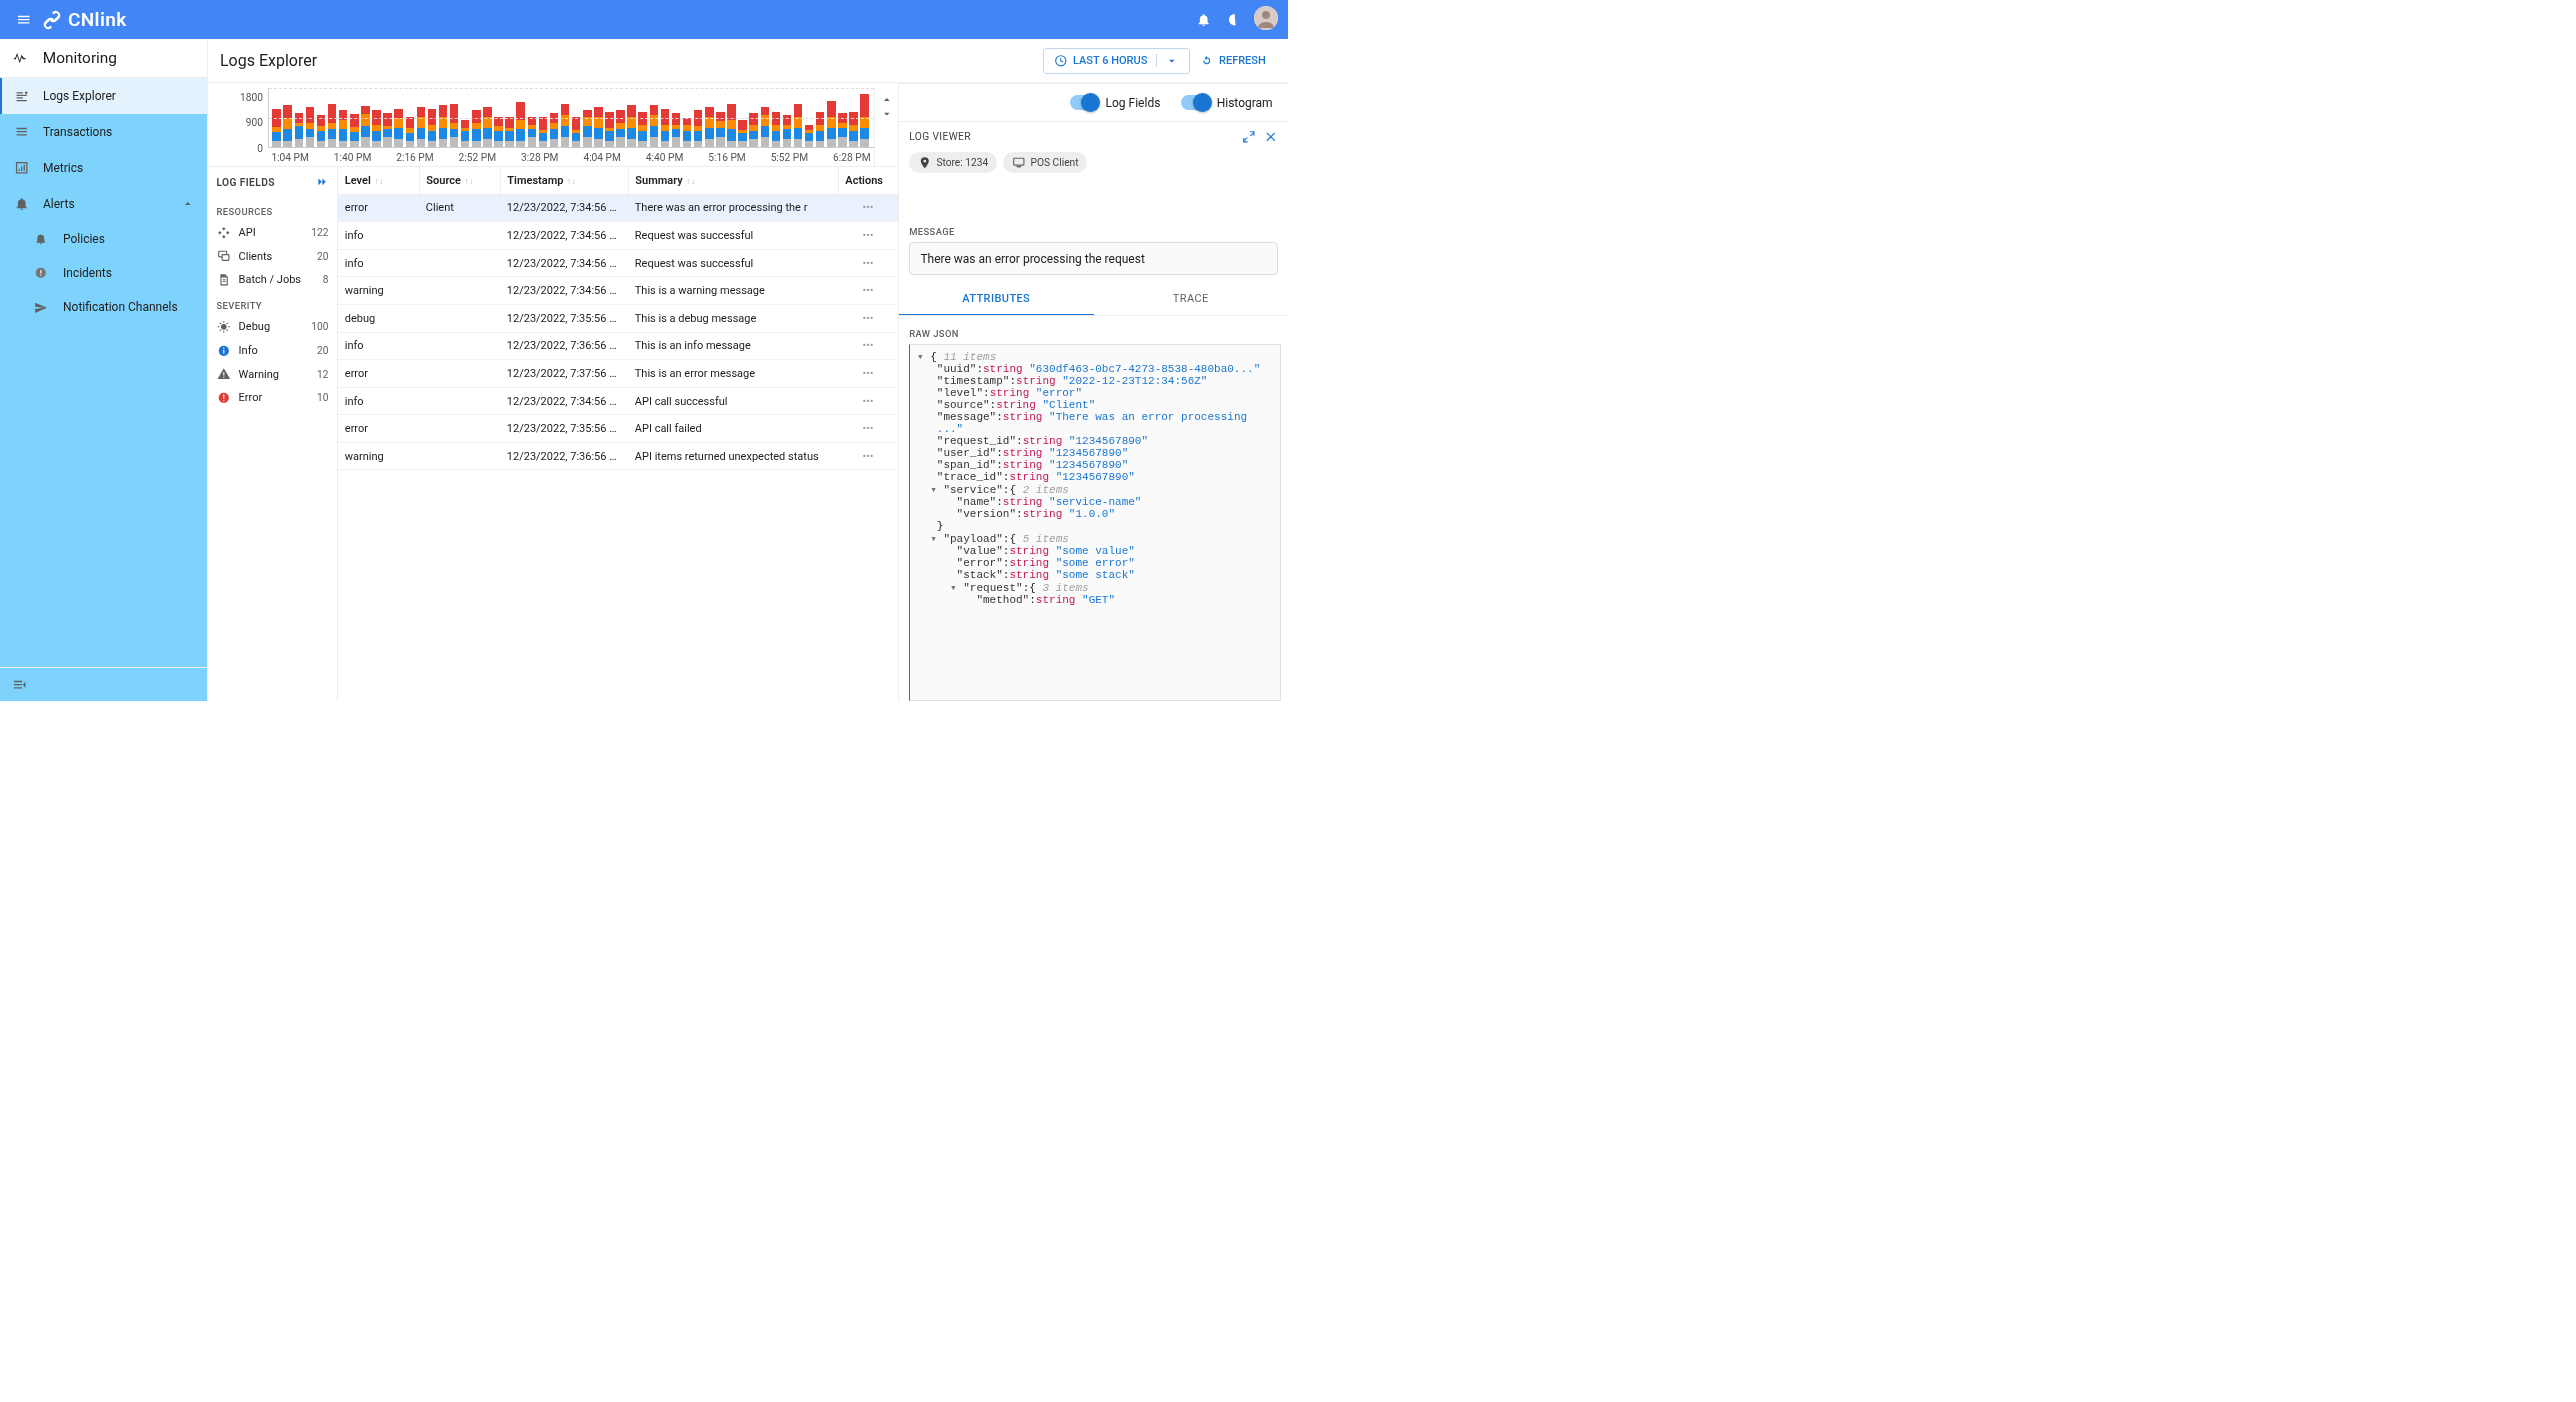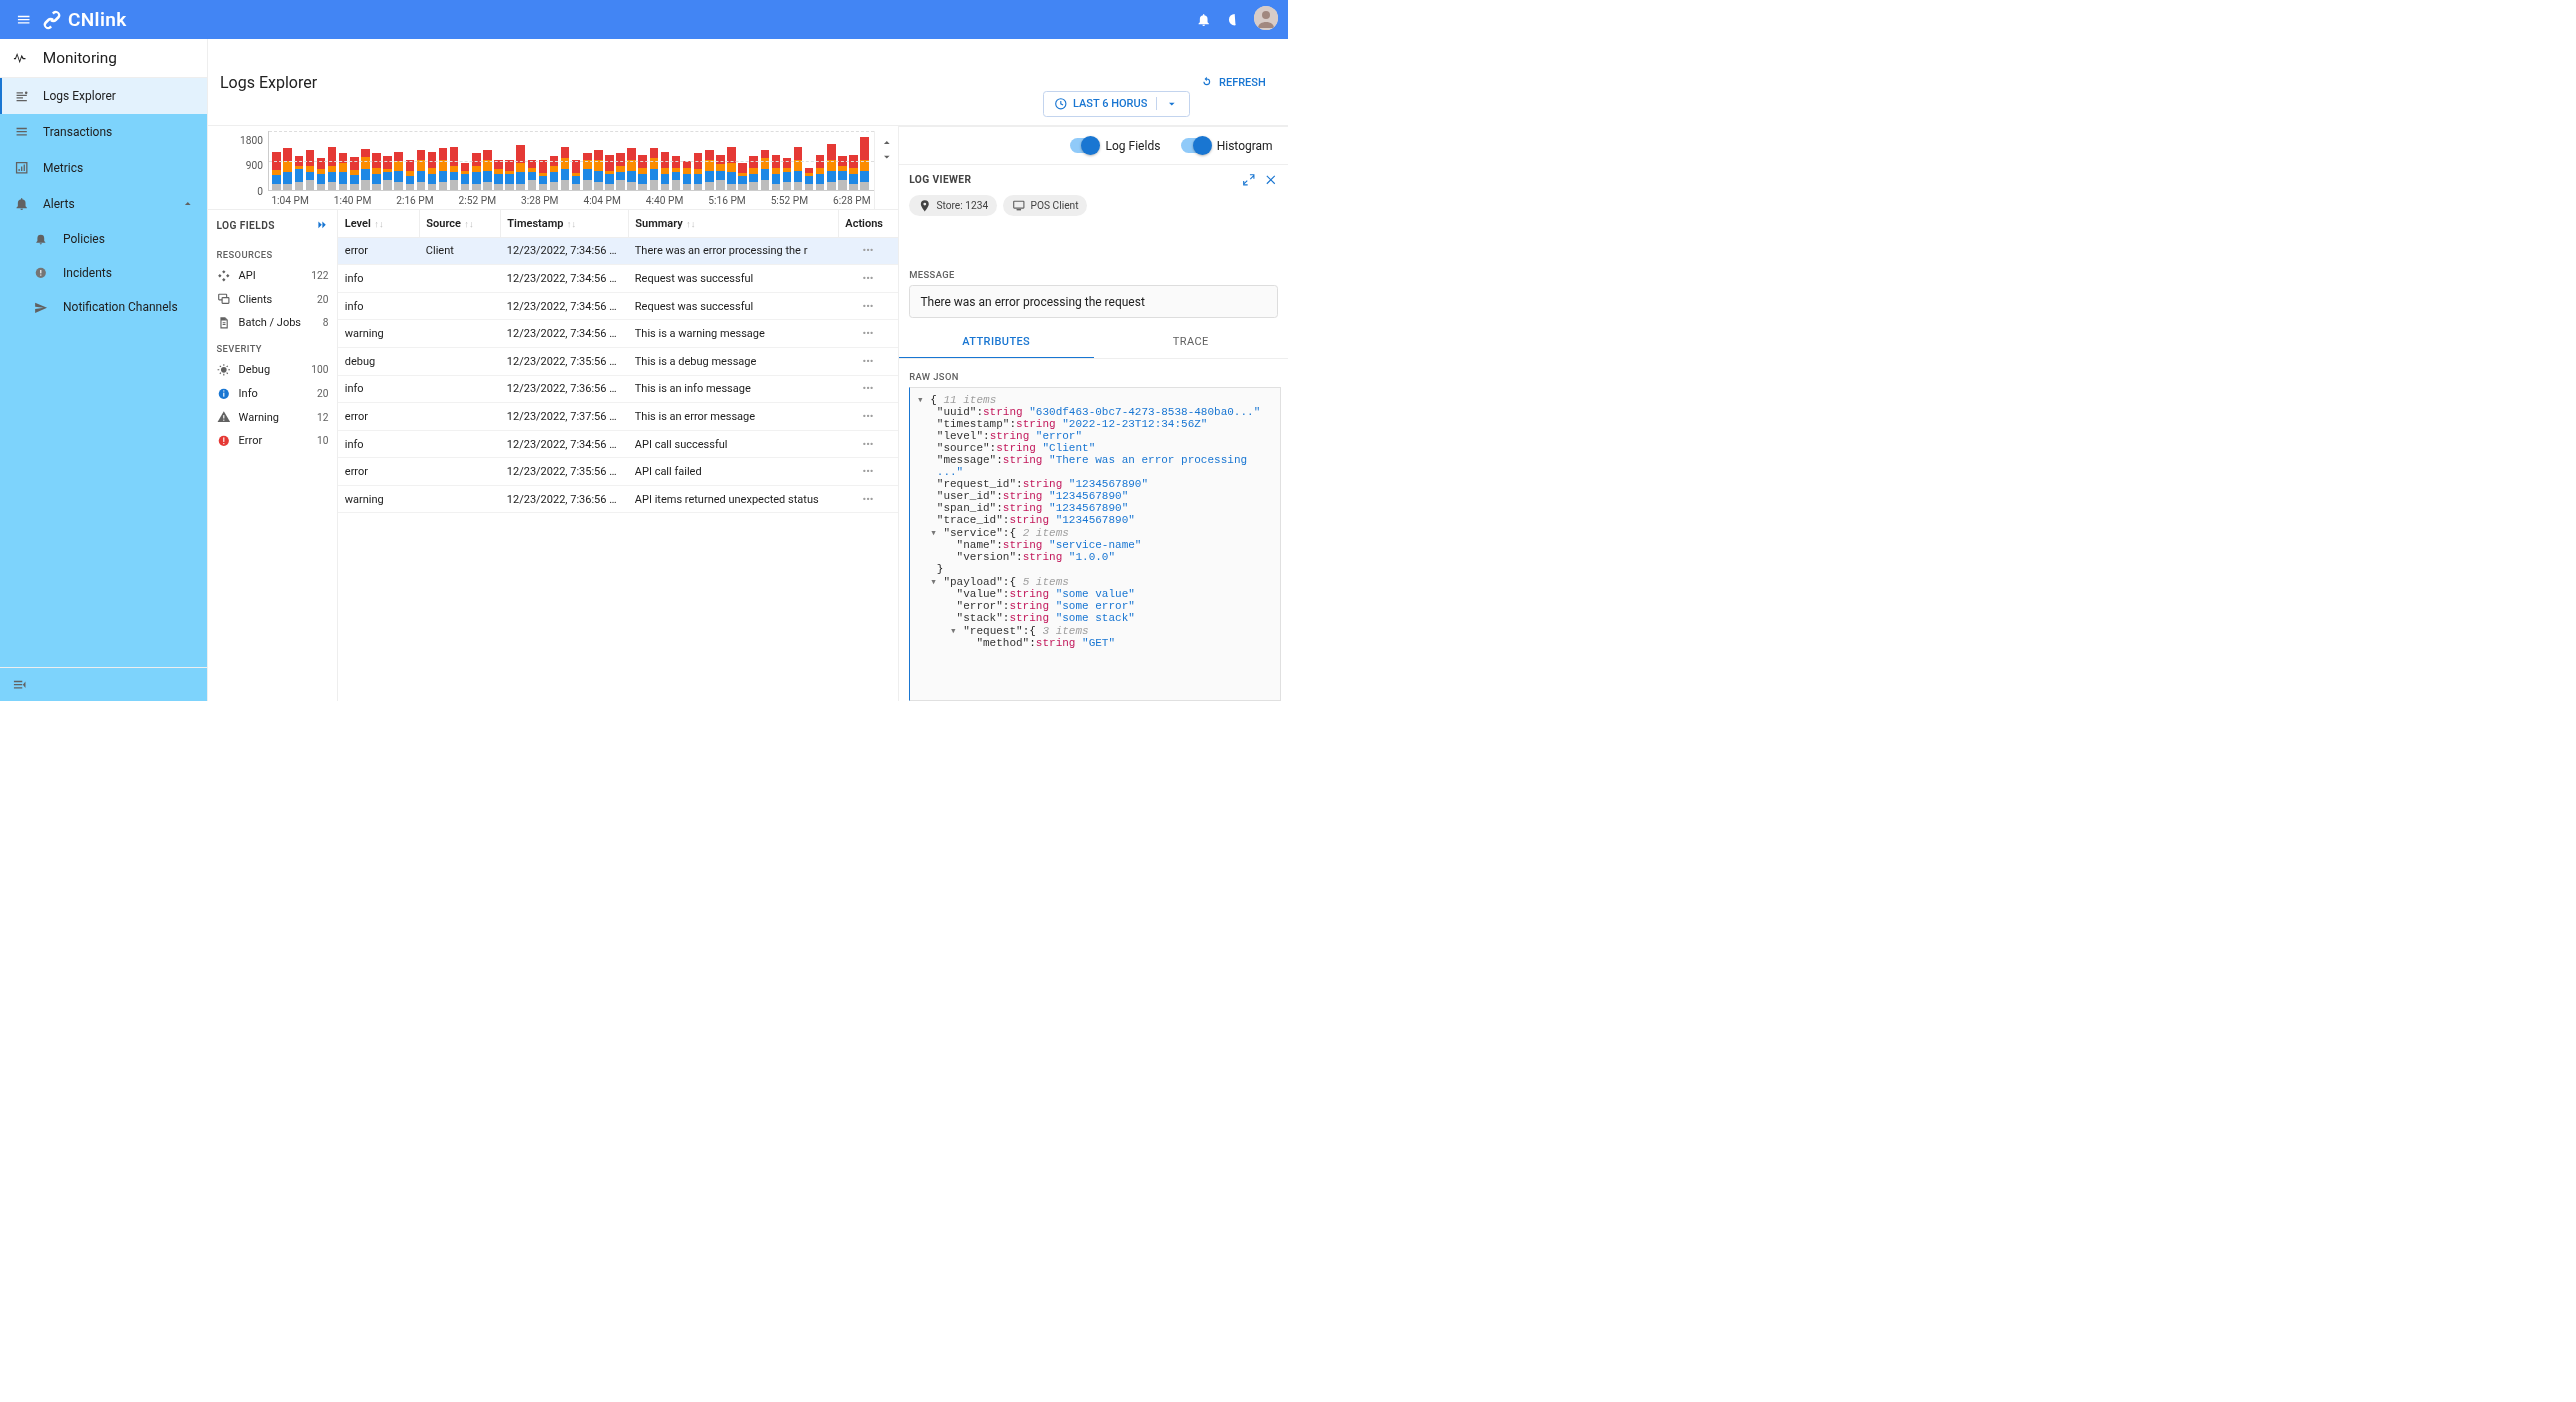--- a/index.html
+++ b/index.html
@@ -96,21 +96,20 @@
   display: inline-flex;
   align-items: flex-end;
   border: 0.9px solid #c3d4ee;
   color: #1976d2;
   border-radius: 3.4px;
   padding: 5.1px 10.2px;
   font-size: 11px;
   cursor: pointer;
   background: #fff;
   font-weight: 500;
-  margin-top: 43px;
 }
 .btn-outline .dd { border-left: 0.9px solid #c3d4ee; padding-left: 8.5px; margin-left: 8.5px; }
 .btn-text {
   display: inline-flex;
   align-items: center;
   color: #1976d2;
   padding: 5.1px 10.2px;
   font-size: 11px;
   cursor: pointer;
   font-weight: 500;
@@ -276,21 +275,21 @@
 .log-table tbody tr { cursor: pointer; }
 .actions-cell { text-align: center; color: #9e9e9e; }
 .col-divider { border-left: 0.9px solid #eee; }
 
 
 .viewer-hdr {
   display: flex;
   align-items: center;
   padding: 8.5px 10.2px;
   font-size: 10.2px;
-  font-weight: 700;
+  font-weight: 400;
   letter-spacing: 0.4px;
   color: #424242;
 }
 .viewer-hdr .spacer { flex: 1; }
 .viewer-hdr .ic { color: #1976d2; cursor: pointer; margin-left: 8.5px; }
 .viewer-hdr .ic.close { color: #1976d2; }
 
 .chips { padding: 0 10.2px 8.5px; display: flex; gap: 6.8px; }
 .chip {
   background: #eee;

